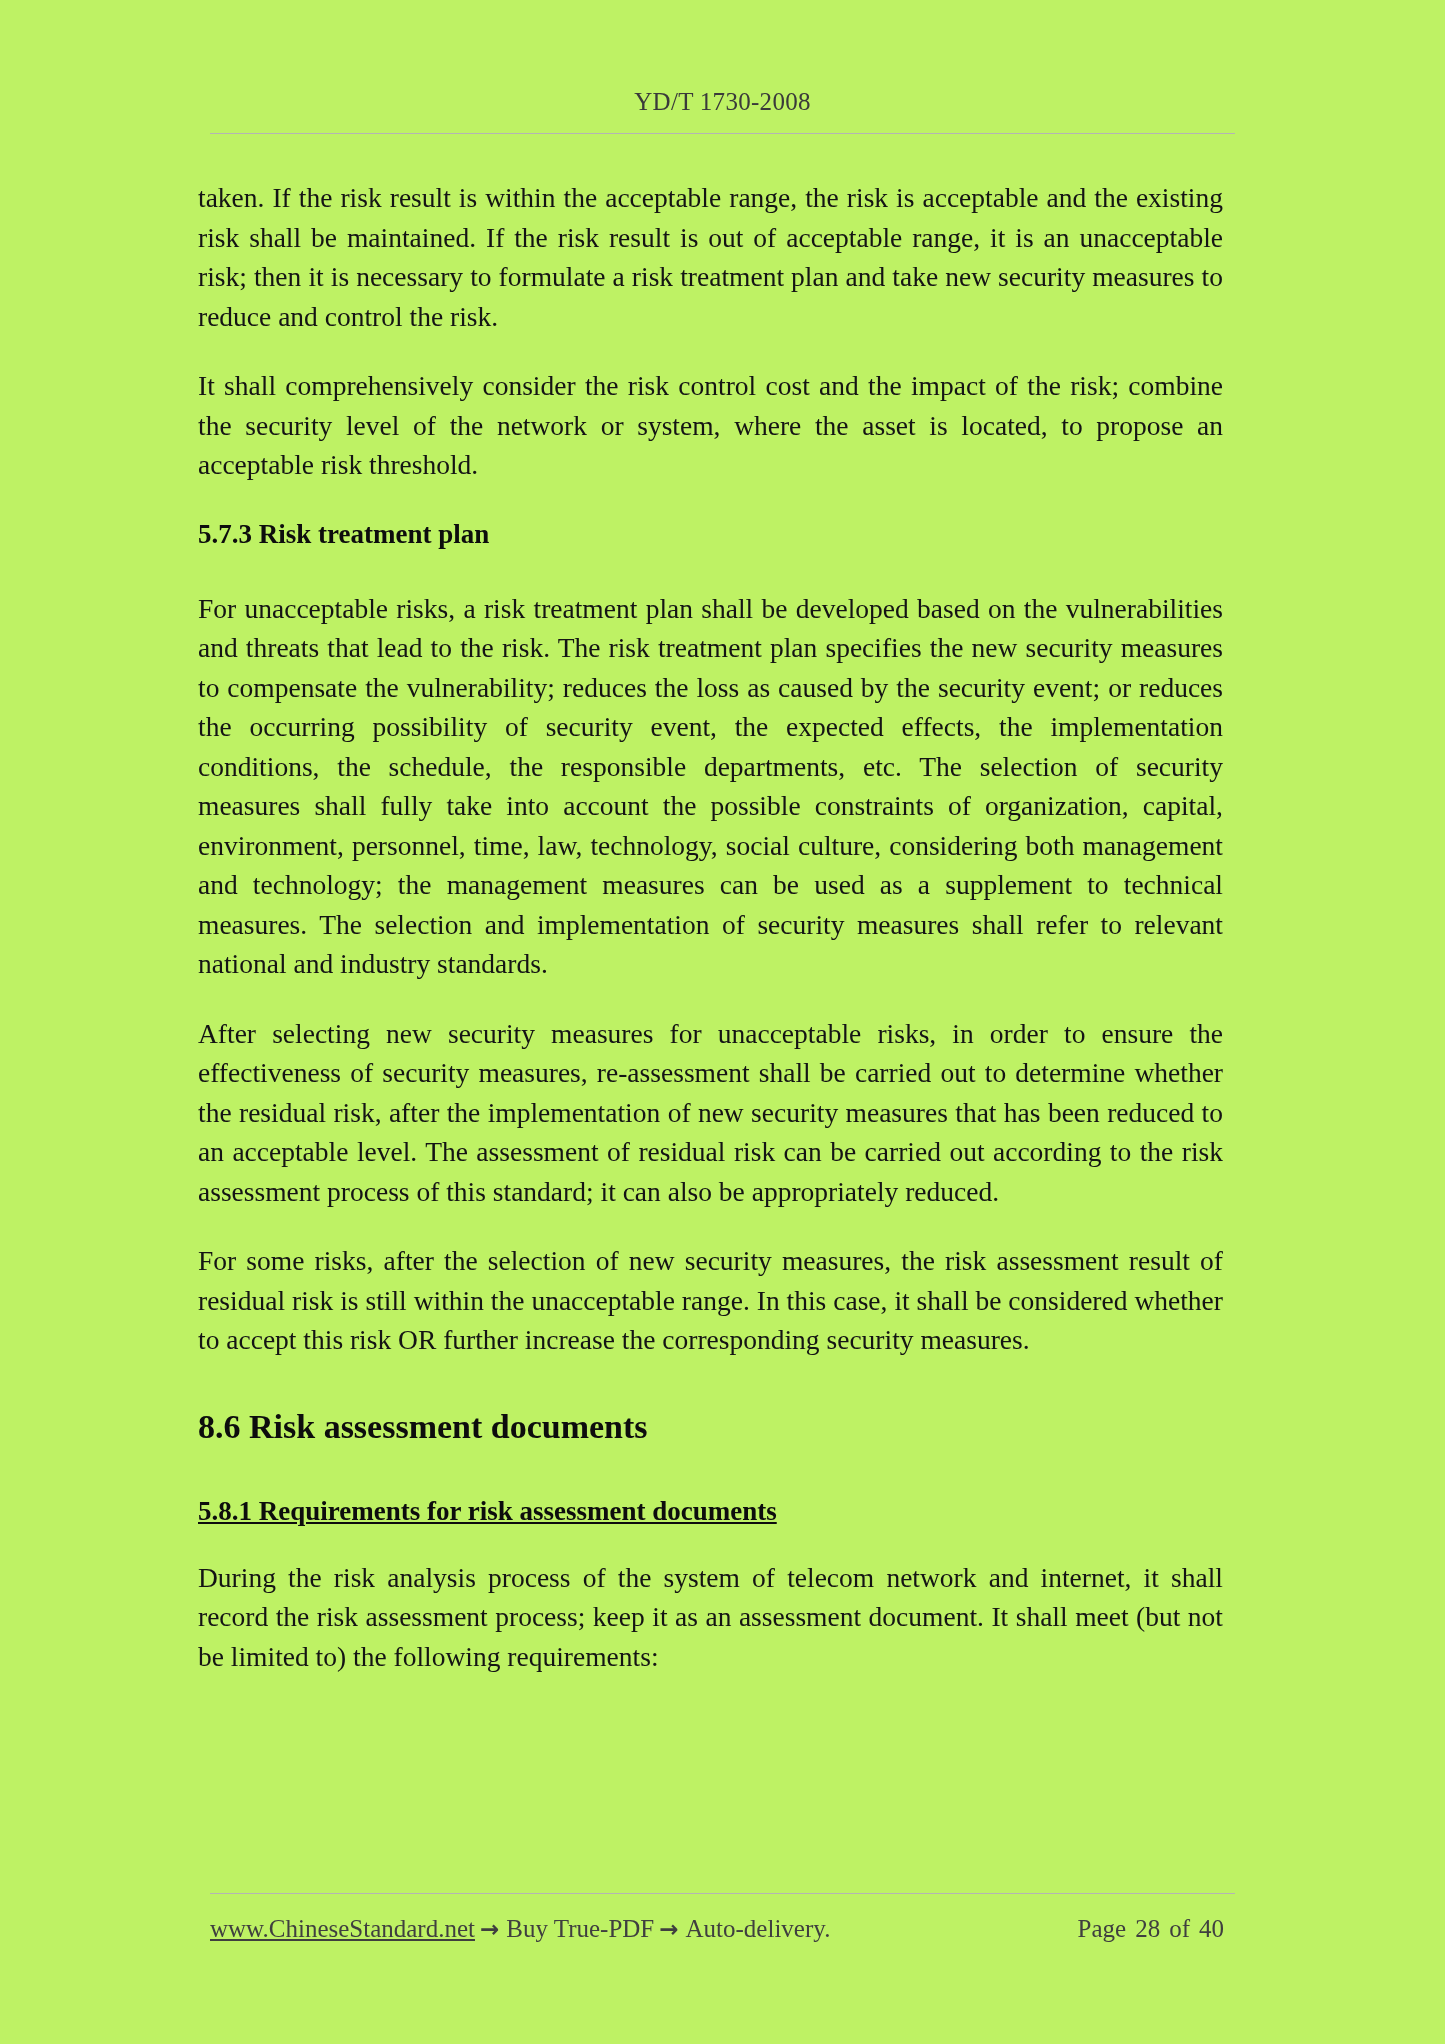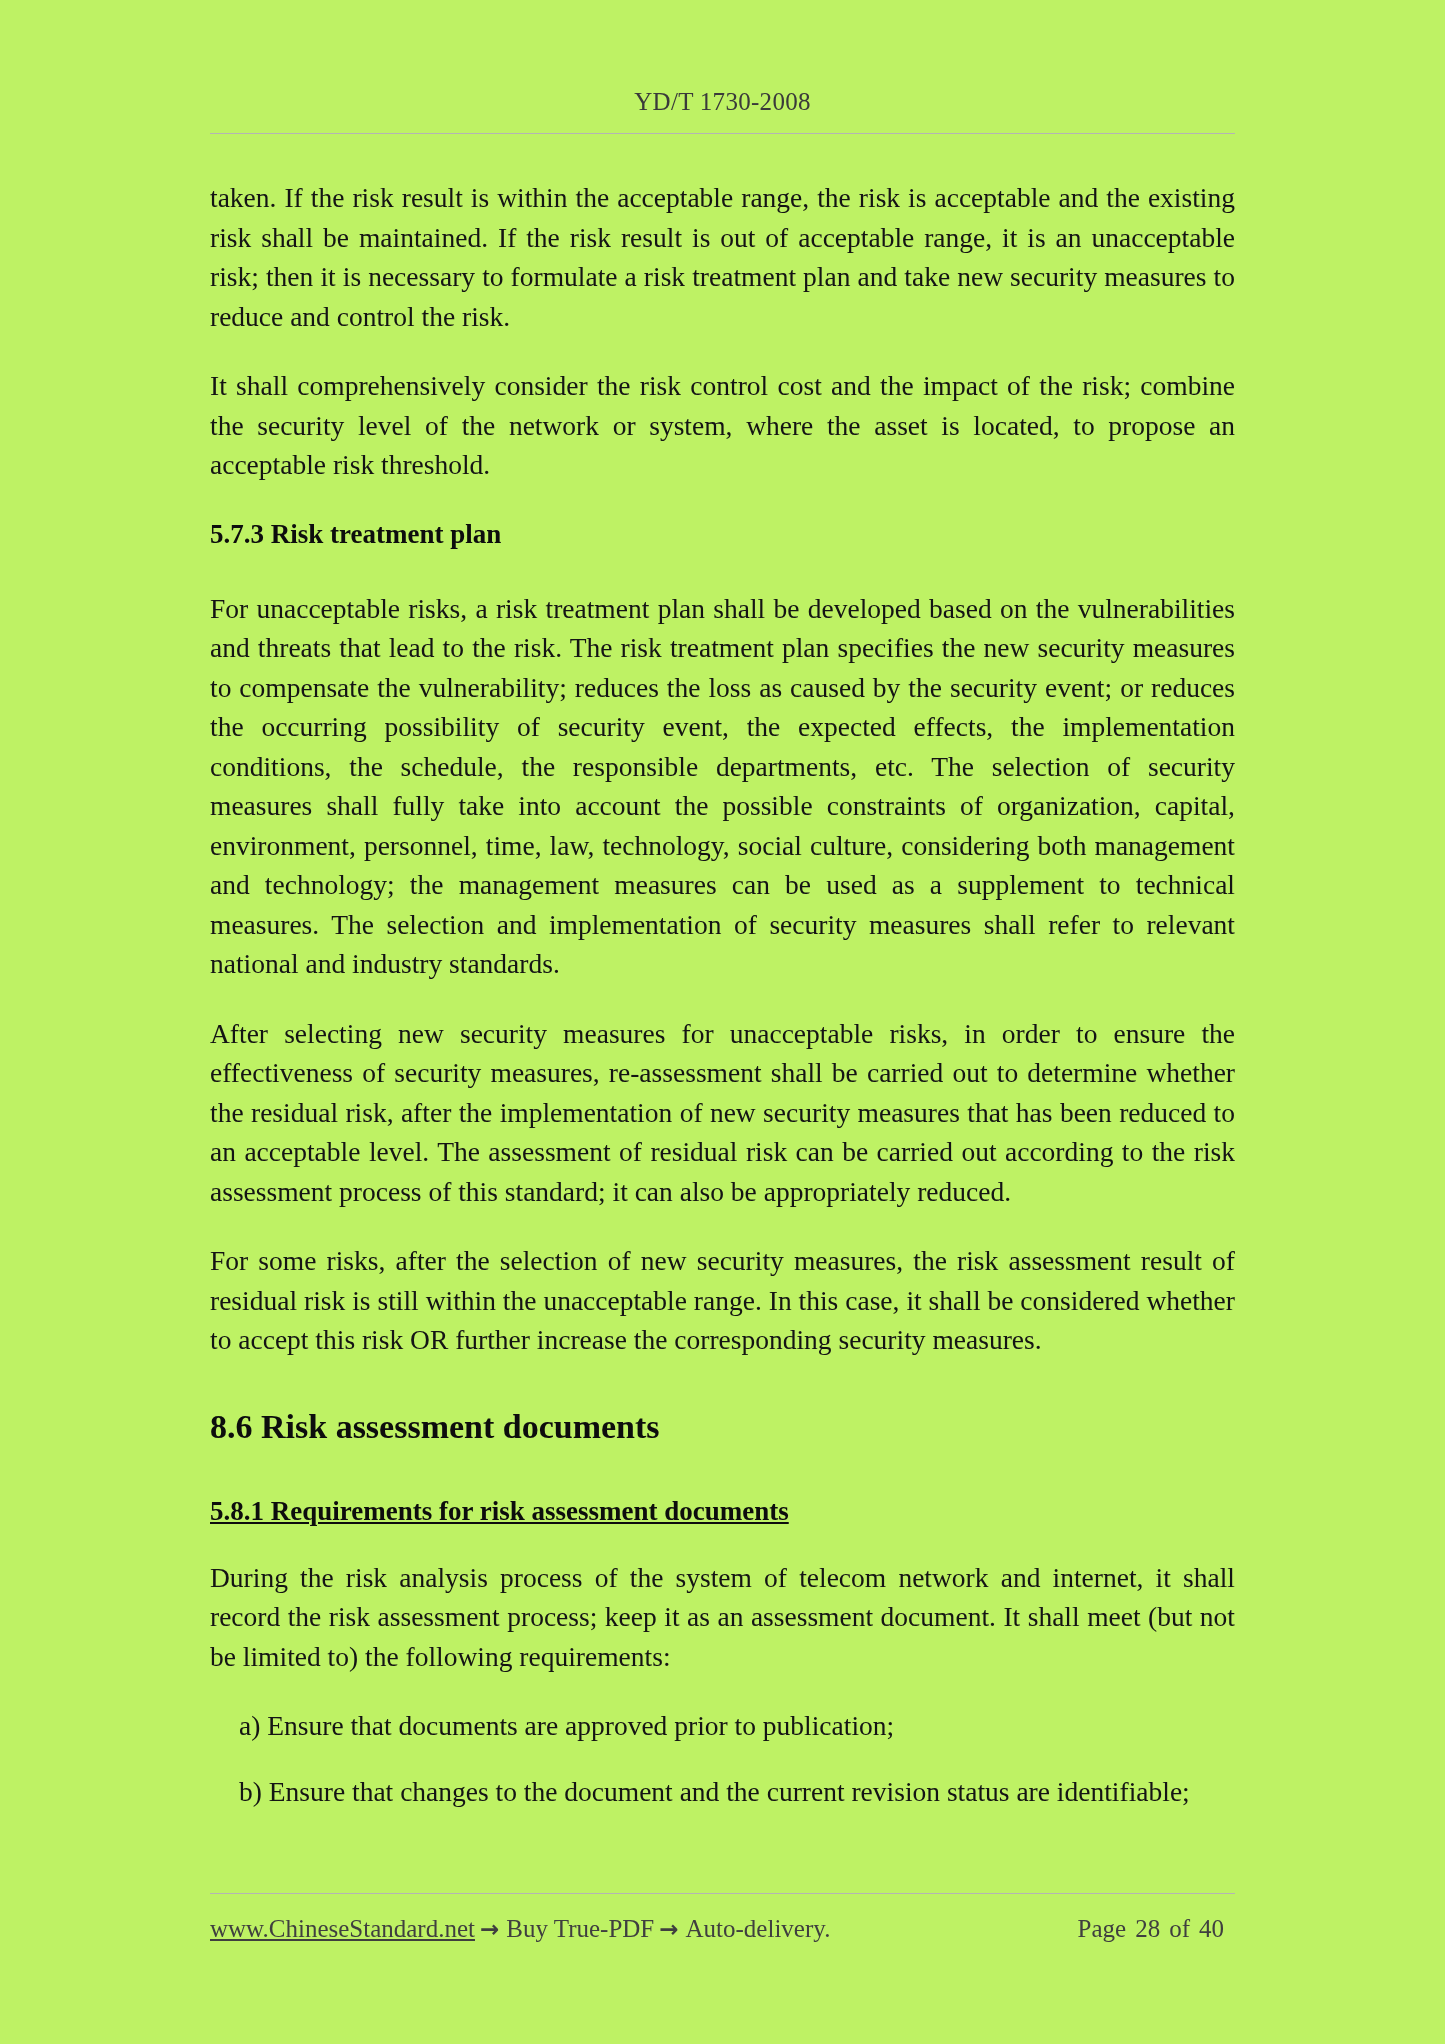--- a/index.html
+++ b/index.html
@@ -43,21 +43,21 @@
     left: 210px;
     top: 133px;
     width: 1025px;
     height: 1px;
     background: #b4b4b4;
   }
 
   
   .content {
     position: absolute;
-    left: 210px;
+    left: 198px;
     top: 178px;
     width: 1025px;
   }
 
   p.body-par {
     font-size: 27.5px;
     line-height: 39.5px;
     margin: 0 0 30px 0;
     text-align: justify;
     text-justify: inter-word;
@@ -179,24 +179,20 @@
     <p class="body-par">After selecting new security measures for unacceptable risks, in order to ensure the effectiveness of security measures, re-assessment shall be carried out to determine whether the residual risk, after the implementation of new security measures that has been reduced to an acceptable level. The assessment of residual risk can be carried out according to the risk assessment process of this standard; it can also be appropriately reduced.</p>
 
     <p class="body-par">For some risks, after the selection of new security measures, the risk assessment result of residual risk is still within the unacceptable range. In this case, it shall be considered whether to accept this risk OR further increase the corresponding security measures.</p>
 
     <h2 class="h-main">8.6 Risk assessment documents</h2>
 
     <h3 class="h-sub2">5.8.1 Requirements for risk assessment documents</h3>
 
     <p class="body-par">During the risk analysis process of the system of telecom network and internet, it shall record the risk assessment process; keep it as an assessment document. It shall meet (but not be limited to) the following requirements:</p>
 
-    <ul class="req-list">
-      <li class="item-a">a) Ensure that documents are approved prior to publication;</li>
-      <li class="item-b">b) Ensure that changes to the document and the current revision status are identifiable;</li>
-    </ul>
 
   </div>
 
   <div class="footer-rule"></div>
   <div class="page-footer">
     <div class="footer-left">
       <span class="url">www.ChineseStandard.net</span><span class="arrow">→</span><span>Buy True-PDF</span><span class="arrow">→</span><span>Auto-delivery.</span>
     </div>
     <div class="footer-right">
       <span class="lbl">Page</span><span class="num">28</span><span class="lbl">of</span><span class="num">40</span>

